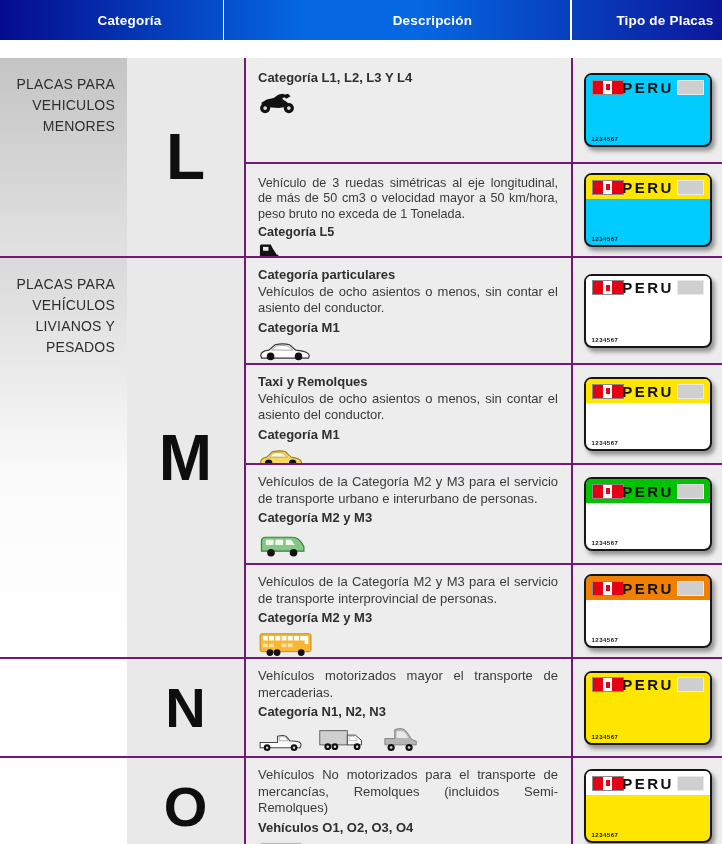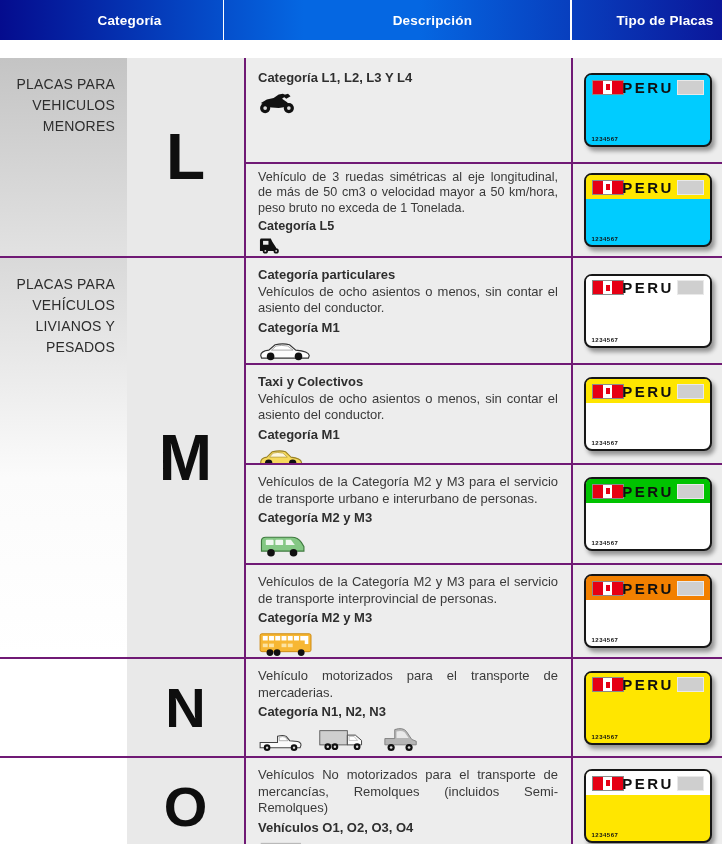--- a/index.html
+++ b/index.html
@@ -42,21 +42,21 @@
   .g2 .group-letter,.g3 .group-letter{font-size:56px;}
   .pos-g0{grid-column:1;grid-row:1/3;}
   .pos-g1{grid-column:1;grid-row:3/7;}
   .pos-g2{grid-column:1;grid-row:7;}
   .pos-g3{grid-column:1;grid-row:8;}
   
   .desc-cell{
     grid-column:2;background:#ededed;box-sizing:border-box;
     padding:9px 13px 4px 12px;font-size:13px;line-height:1.27;color:#3a3a3a;
   }
-  .desc-cell.tight{padding-top:6px;line-height:1.22;font-size:12.6px;}
+  .desc-cell.tight{padding-top:12px;line-height:1.22;font-size:12.6px;}
   .desc-title{font-weight:700;color:#2e2e2e;}
   .desc-body{text-align:justify;}
   .desc-cat{font-weight:700;color:#2e2e2e;margin-top:3px;}
   .icon-row{margin-top:5px;display:flex;align-items:flex-end;gap:14px;}
   
   .plate-cell{grid-column:3;background:#ededed;display:flex;align-items:center;justify-content:center;}
   .plate{
     width:128px;height:74px;border:2px solid #161616;border-radius:8px;
     position:relative;box-shadow:3px 4px 4px rgba(0,0,0,.38);box-sizing:border-box;
   }
@@ -151,21 +151,21 @@
         <svg width="54" height="20" viewBox="0 0 60 22">
           <path d="M3 16 q0 -5 9 -6 l7 -6 q9 -2 16 0 l7 6 q14 1 15 6 l-1 3 h-52 z" fill="#fdfdfd" stroke="#333" stroke-width="1.3"></path>
           <path d="M20 5.5 l-5 4.5 h24 l-6 -4.5 q-7 -1.5 -13 0 z" fill="#fff" stroke="#888" stroke-width="0.8"></path>
           <circle cx="14" cy="17" r="4.2" fill="#111"></circle>
             <circle cx="45" cy="17" r="4.2" fill="#111"></circle>
         </svg>
       </div>
     </div>
 
     <div class="cell desc-cell" style="grid-row:4">
-      <div class="desc-title">Taxi y Colectivos</div>
+      <div class="desc-title">Taxi y Remolques</div>
       <div class="desc-body">Vehículos de ocho asientos o menos, sin contar el asiento del conductor.</div>
       <div class="desc-cat">Categoría M1</div>
       <div class="icon-row">
         <svg width="48" height="20" viewBox="0 0 54 22">
           <path d="M3 16 q0 -5 7 -6 l6 -6 q9 -2 15 0 l6 6 q11 1 12 6 l-1 3 h-44 z" fill="#f6d95c" stroke="#9a8224" stroke-width="1.2"></path>
           <path d="M17 5.5 l-4 4.5 h20 l-5 -4.5 q-6 -1.5 -11 0 z" fill="#fdf6dc" stroke="#b09a3a" stroke-width="0.8"></path>
           <circle cx="12" cy="17" r="4.2" fill="#111"></circle>
             <circle cx="39" cy="17" r="4.2" fill="#111"></circle>
         </svg>
       </div>
@@ -208,21 +208,21 @@
           <path d="M52 4.5 h4 v9 h-4 z" fill="#fff"></path>
           <circle cx="13" cy="23" r="3.8" fill="#111"></circle>
             <circle cx="21" cy="23" r="3.8" fill="#111"></circle>
             <circle cx="48" cy="23" r="3.8" fill="#111"></circle>
         </svg>
       </div>
     </div>
 
     <div class="cell desc-cell" style="grid-row:7">
 
-      <div class="desc-body">Vehículo motorizados para el transporte de mercaderias.</div>
+      <div class="desc-body">Vehículos motorizados mayor el transporte de mercaderias.</div>
       <div class="desc-cat">Categoría N1, N2, N3</div>
       <div class="icon-row">
         <svg width="46" height="20" viewBox="0 0 52 23">
           <path d="M2 12 h20 v-7 q6 -2 10 0 l4 5 9 1 q4 1 4 4 l-1 3 h-46 z" fill="#fbfbfb" stroke="#444" stroke-width="1.2"></path>
           <path d="M24 6 q4 -1.5 7 0 l3 4 h-10 z" fill="#fff" stroke="#888" stroke-width="0.7"></path>
           <circle cx="10" cy="18" r="3.8" fill="#111"></circle>
             <circle cx="10" cy="18" r="1.4" fill="#ddd"></circle>
           <circle cx="41" cy="18" r="3.8" fill="#111"></circle>
             <circle cx="41" cy="18" r="1.4" fill="#ddd"></circle>
         </svg>

